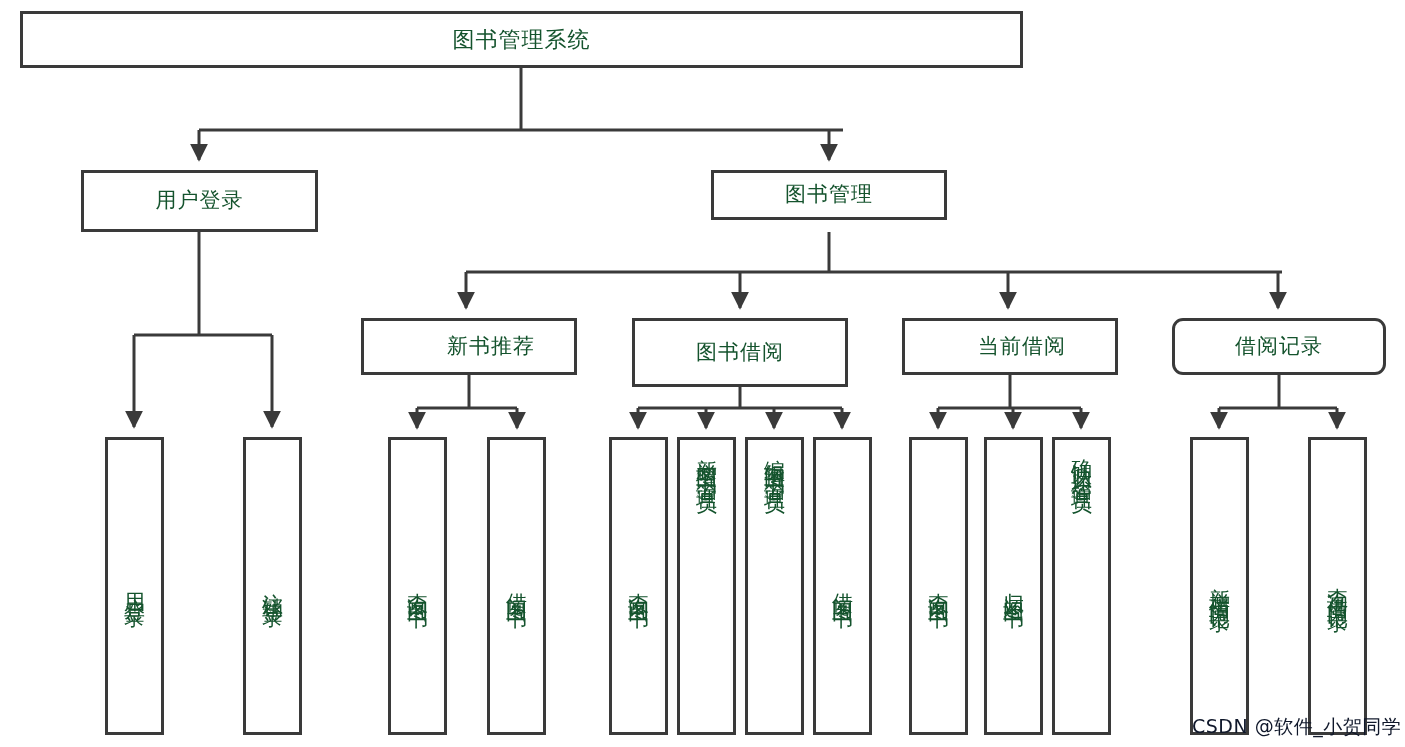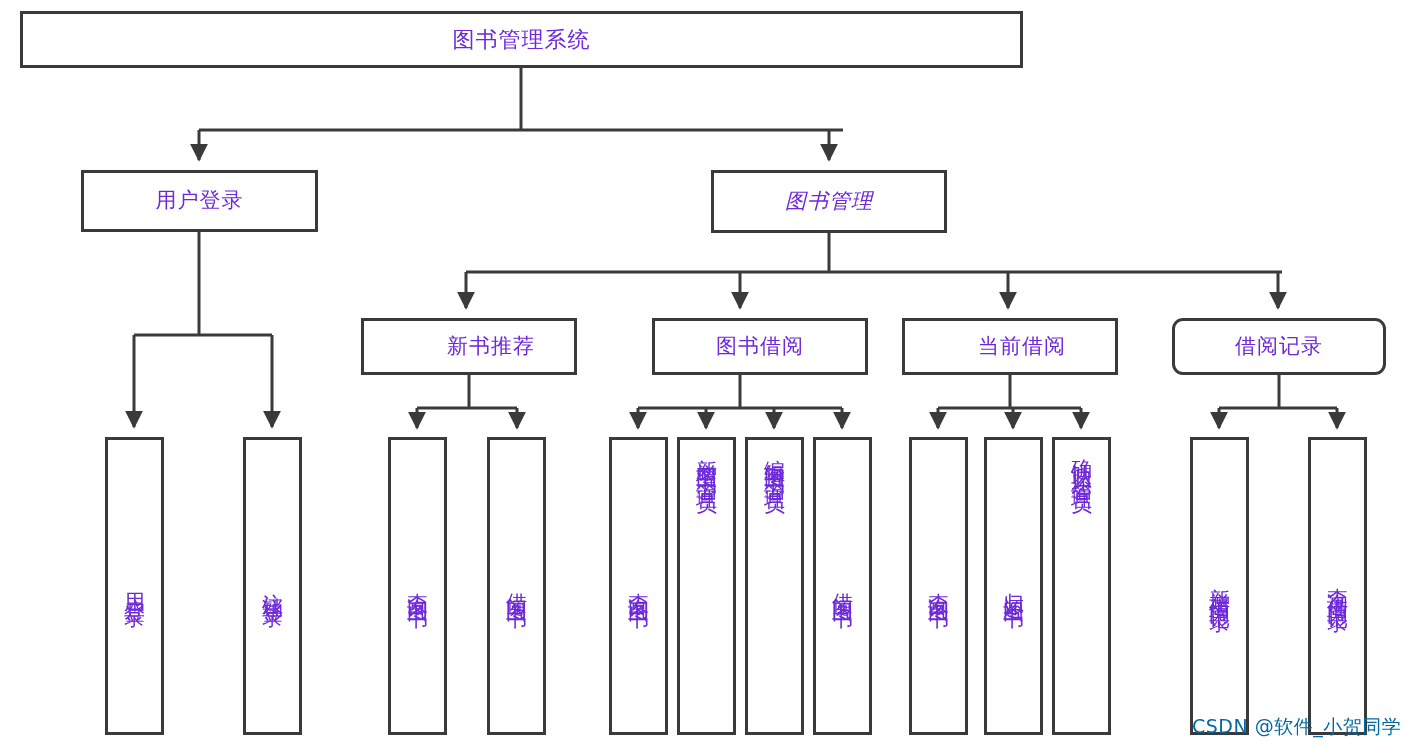--- a/index.html
+++ b/index.html
@@ -27,21 +27,21 @@
     pointer-events: none;
   }
   .node {
     position: absolute;
     box-sizing: border-box;
     border: 3px solid #3a3a3a;
     background: #ffffff;
     display: flex;
     align-items: center;
     justify-content: center;
-    color: #6d28d9;
+    color: #14532d;
   }
   .node.horiz {
     font-size: 21px;
     letter-spacing: 1px;
     line-height: 1.2;
   }
   .node.root {
     font-size: 22px;
     letter-spacing: 1px;
   }
@@ -65,21 +65,21 @@
     display: flex;
     align-items: center;
     justify-content: center;
   }
   .leaf-inner.top {
     align-items: flex-start;
     padding-top: 2px;
   }
   .watermark {
     position: absolute;
-    color: #0369a1;
+    color: #0f172a;
     font-size: 19px;
     letter-spacing: 0.5px;
     white-space: nowrap;
     z-index: 5;
   }
 </style>
 </head>
 <body>
 
 <div id="canvas">
@@ -135,30 +135,30 @@
   </svg>
 
   <div class="node root" id="root-node" style="left: 20px; top: 11px; width: 1003px; height: 57px;">
     <span>图书管理系统</span>
   </div>
 
   <div id="lvl2">
       <div class="node horiz" style="left: 81px; top: 170px; width: 237px; height: 62px;">
         <span>用户登录</span>
       </div>
-      <div class="node horiz" style="left: 711px; top: 170px; width: 236px; height: 63px; font-style: italic;">
+      <div class="node horiz" style="left: 711px; top: 170px; width: 236px; height: 50px;">
         <span>图书管理</span>
       </div>
     </div>
 
   <div id="lvl3">
       <div class="node horiz" style="left: 361px; top: 318px; width: 216px; height: 57px; padding-left: 44px;">
         <span>新书推荐</span>
       </div>
-      <div class="node horiz" style="left: 632px; top: 318px; width: 216px; height: 57px; margin-left: 20px;">
+      <div class="node horiz" style="left: 632px; top: 318px; width: 216px; height: 69px;">
         <span>图书借阅</span>
       </div>
       <div class="node horiz" style="left: 902px; top: 318px; width: 216px; height: 57px; padding-left: 24px;">
         <span>当前借阅</span>
       </div>
       <div class="node horiz" style="left: 1172px; top: 318px; width: 214px; height: 57px; border-radius: 11px;">
         <span>借阅记录</span>
       </div>
     </div>
 

